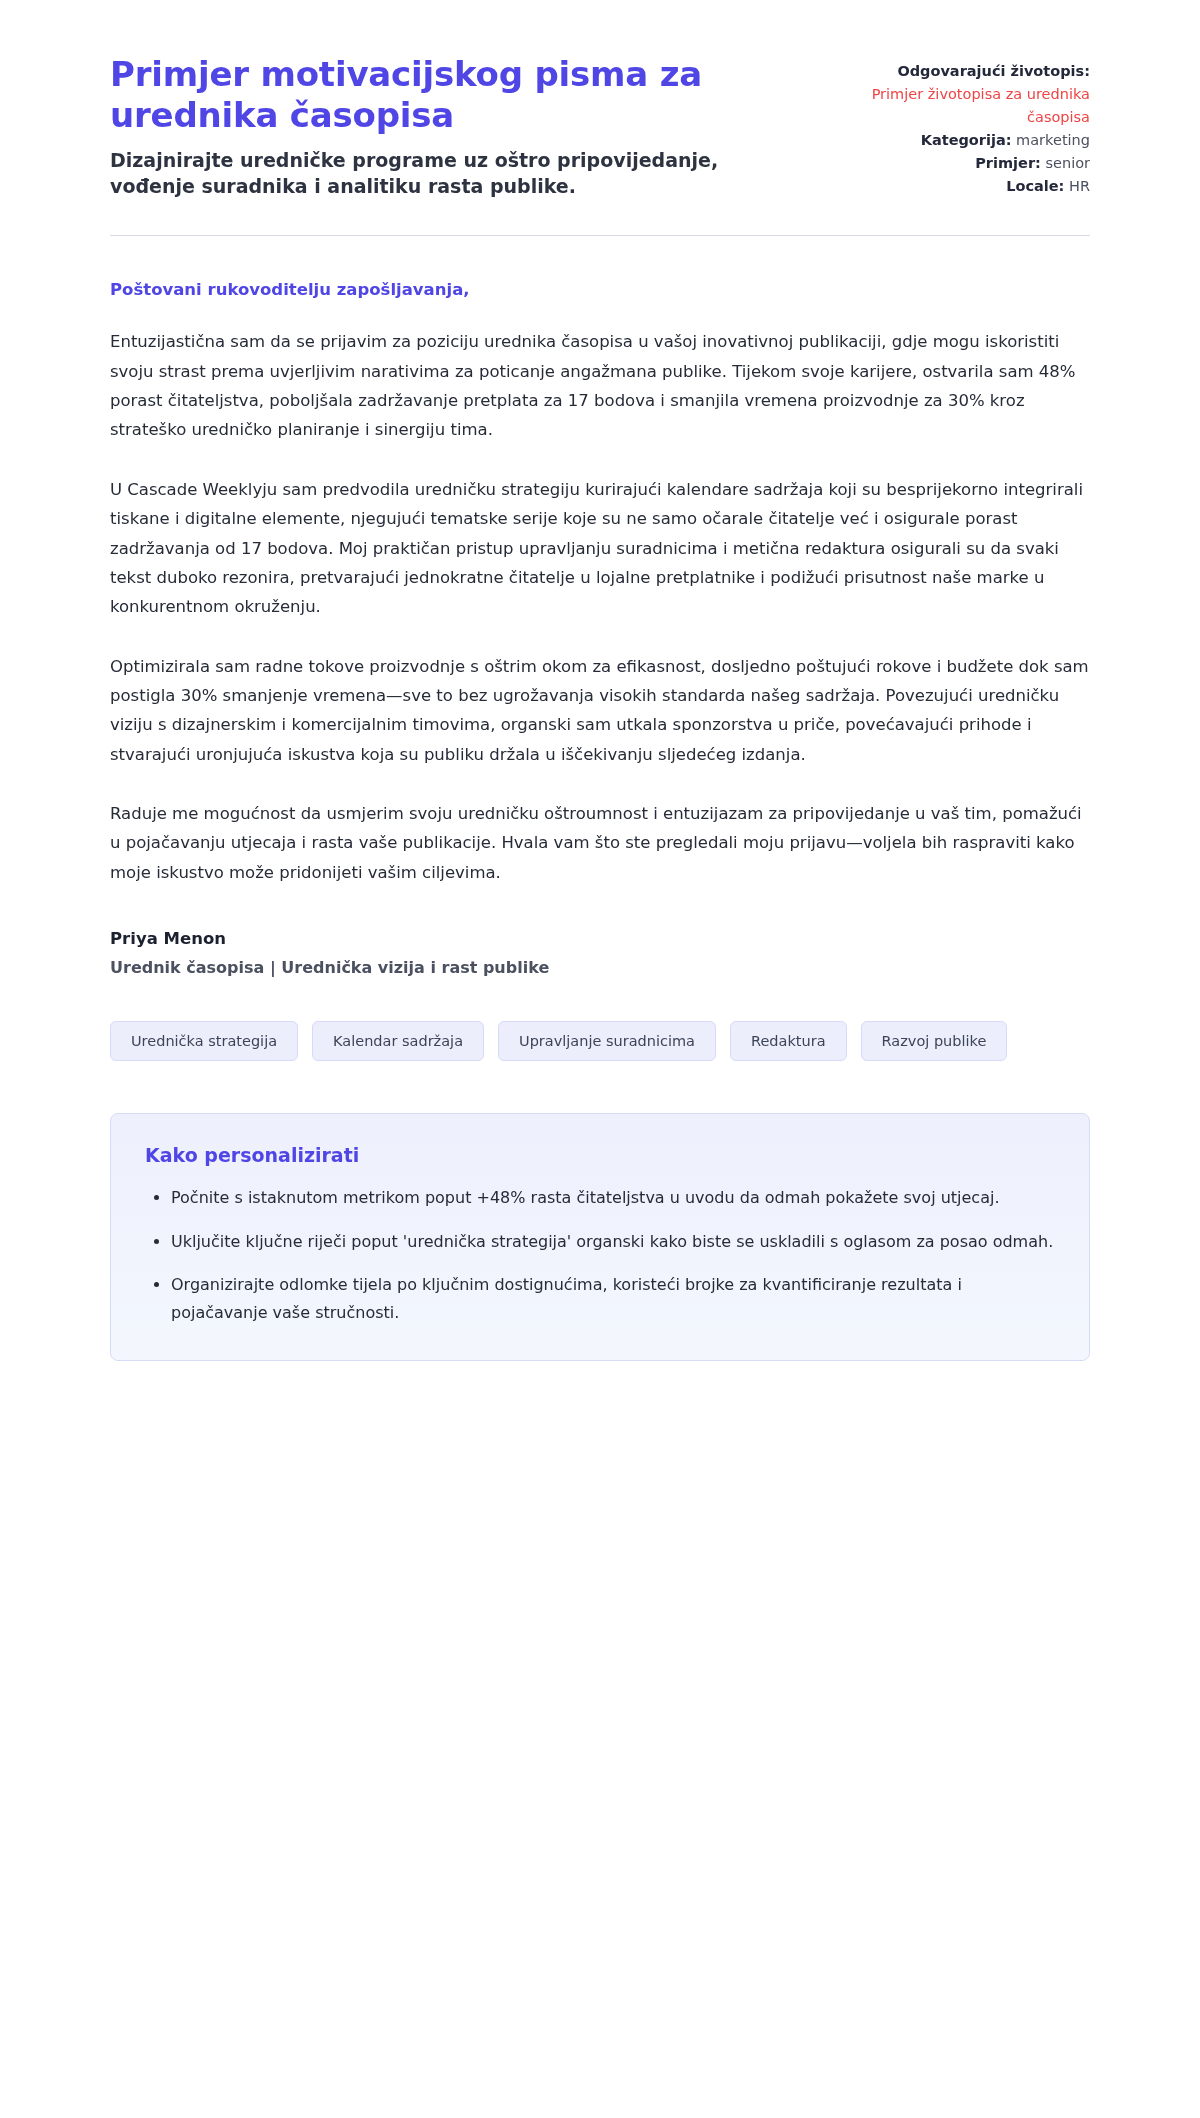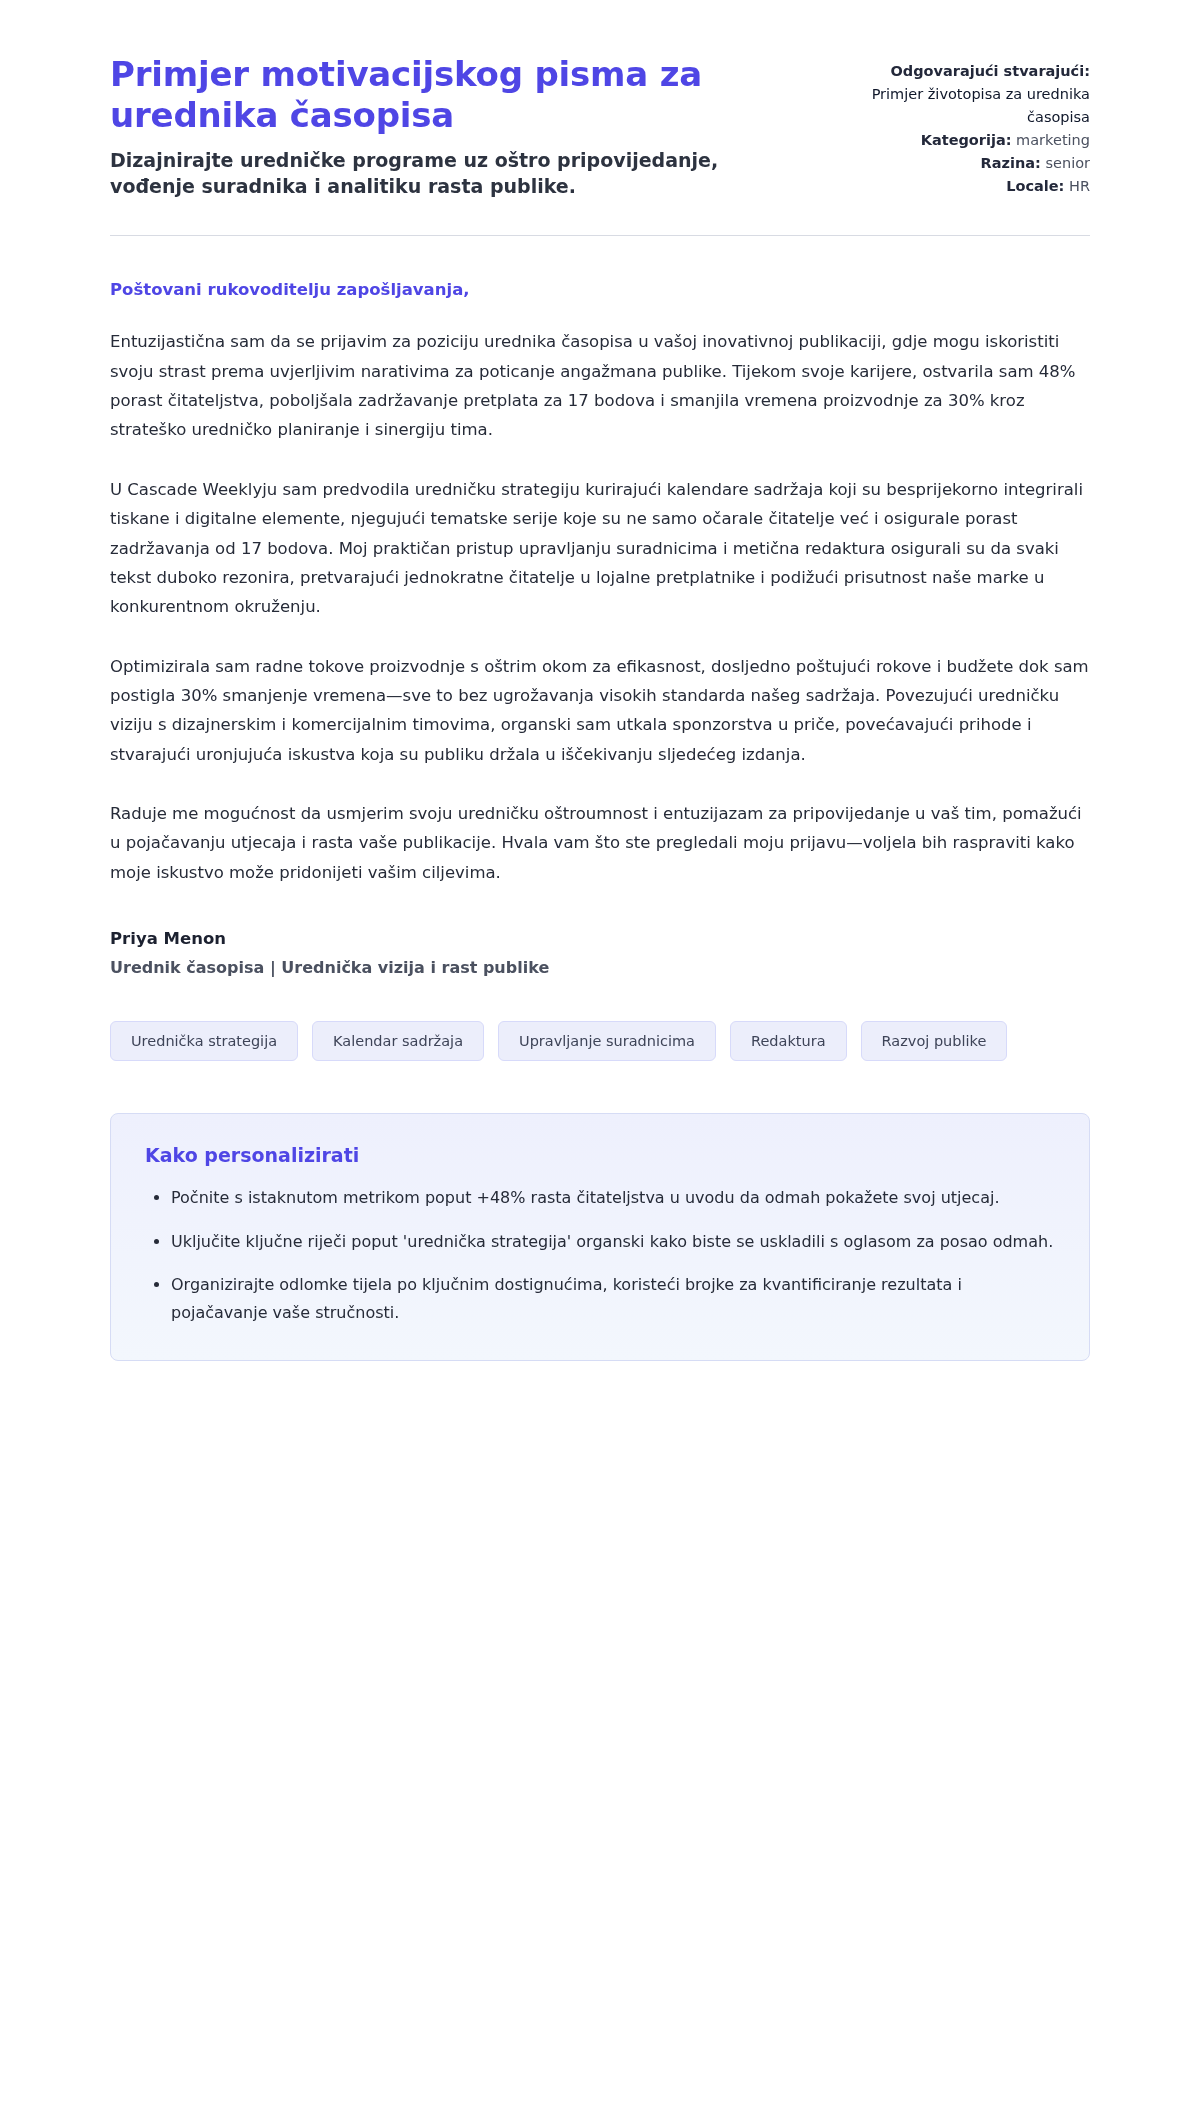--- a/index.html
+++ b/index.html
@@ -61,21 +61,21 @@
     font-weight: bold;
     color: #23283a;
   }
   .meta-resume-title {
     font-weight: bold;
     color: #23283a;
     display: block;
   }
   .meta-resume-value {
     display: block;
-    color: #0f172a;
+    color: #ef4444;
   }
 
   .divider {
     border: none;
     border-top: 1px solid #d8dbe3;
     margin: 36px 0 0 0;
   }
 
   
   .letter {
@@ -161,29 +161,29 @@
 
 <div class="page">
 
   <div class="header">
     <div class="header-left">
       <h1 class="doc-title">Primjer motivacijskog pisma za urednika časopisa</h1>
       <p class="doc-subtitle">Dizajnirajte uredničke programe uz oštro pripovijedanje, vođenje suradnika i analitiku rasta publike.</p>
     </div>
     <div class="header-right">
       <div class="meta-line">
-        <span class="meta-resume-title">Odgovarajući stvarajući:</span>
+        <span class="meta-resume-title">Odgovarajući životopis:</span>
         <span class="meta-resume-value">Primjer životopisa za urednika časopisa</span>
       </div>
       <div class="meta-line">
         <span class="meta-label">Kategorija:</span>
         <span>marketing</span>
       </div>
       <div class="meta-line">
-        <span class="meta-label">Razina:</span>
+        <span class="meta-label">Primjer:</span>
         <span>senior</span>
       </div>
       <div class="meta-line">
         <span class="meta-label">Locale:</span>
         <span>HR</span>
       </div>
     </div>
   </div>
 
   <hr class="divider">

